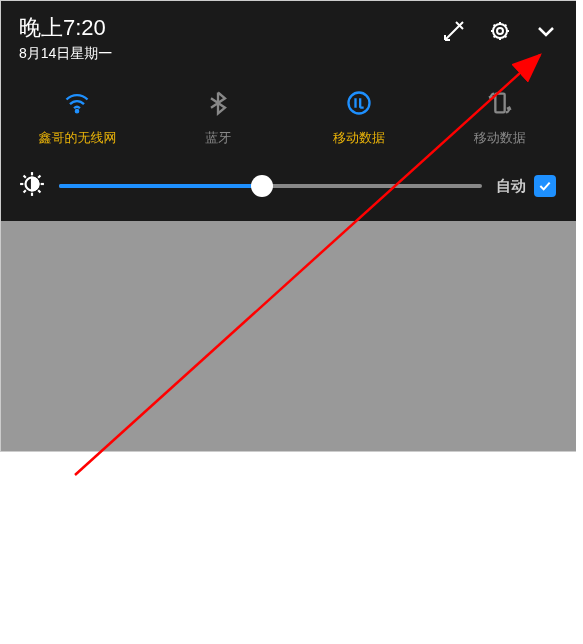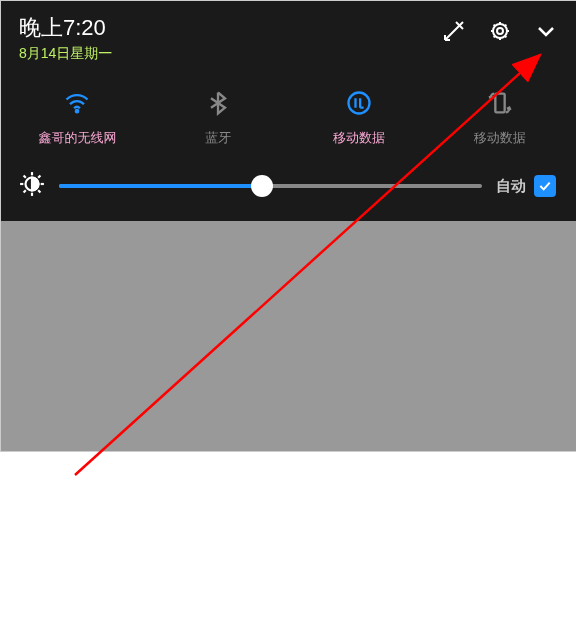--- a/index.html
+++ b/index.html
@@ -24,21 +24,21 @@
       width: 100%;
     }
     .status-row {
       display: flex;
       justify-content: space-between;
       align-items: flex-start;
       padding: 12px 18px 8px 18px;
     }
     .time-block { color: #fff; }
     .time { font-size: 22px; font-weight: 400; }
-    .date { font-size: 14px; color: #bef264; margin-top: 2px; }
+    .date { font-size: 14px; color: #ffffff; margin-top: 2px; }
     .status-icons {
       display: flex;
       gap: 22px;
       align-items: center;
       padding-top: 6px;
     }
     .status-icons svg { width: 24px; height: 24px; }
     .quick-toggles {
       display: flex;
       justify-content: space-around;
@@ -46,21 +46,21 @@
     }
     .toggle {
       display: flex;
       flex-direction: column;
       align-items: center;
       gap: 8px;
       width: 20%;
     }
     .toggle svg { width: 28px; height: 28px; }
     .toggle-label { font-size: 13px; }
-    .toggle.active .toggle-label { color: #f9a8d4; }
+    .toggle.active .toggle-label { color: #eab308; }
     .toggle.inactive .toggle-label { color: #888; }
     .brightness-row {
       display: flex;
       align-items: center;
       padding: 14px 20px 20px 18px;
       gap: 14px;
       font-weight: bold;
     }
     .brightness-icon svg { width: 26px; height: 26px; }
     .slider {

